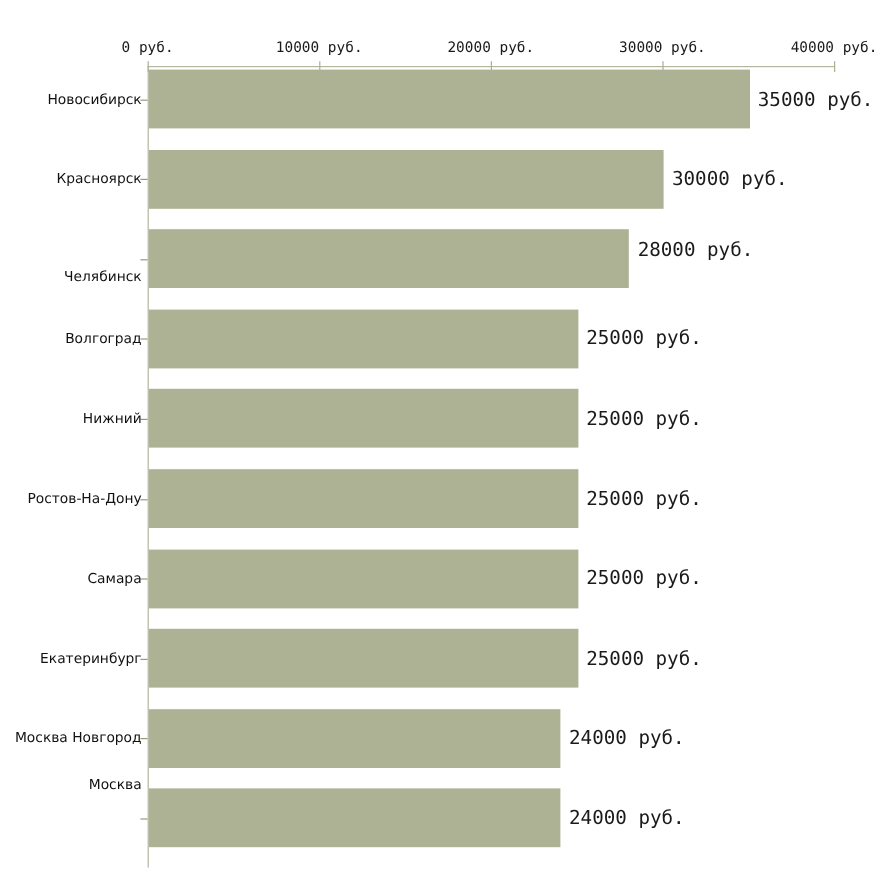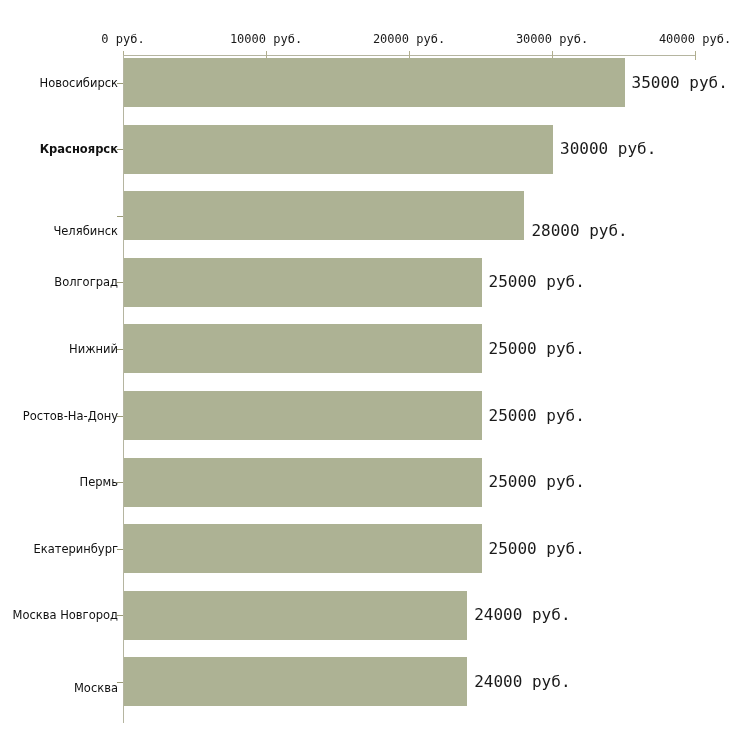--- a/index.html
+++ b/index.html
@@ -135,47 +135,47 @@
         <div class="y-tick" style="top: 260.3px;"></div>
         <div class="y-tick" style="top: 326.9px;"></div>
         <div class="y-tick" style="top: 393.5px;"></div>
         <div class="y-tick" style="top: 460.1px;"></div>
         <div class="y-tick" style="top: 526.7px;"></div>
         <div class="y-tick" style="top: 593.3px;"></div>
         <div class="y-tick" style="top: 659.9px;"></div>
       </div>
     <div id="y-tick-labels">
         <div class="y-tick-label" style="top: 60.5px;">Новосибирск</div>
-        <div class="y-tick-label" style="top: 127.1px; font-weight: bold;">Красноярск</div>
+        <div class="y-tick-label" style="top: 127.1px;">Красноярск</div>
         <div class="y-tick-label" style="top: 209px;">Челябинск</div>
         <div class="y-tick-label" style="top: 260.3px;">Волгоград</div>
         <div class="y-tick-label" style="top: 326.9px;">Нижний</div>
         <div class="y-tick-label" style="top: 393.5px;">Ростов-На-Дону</div>
-        <div class="y-tick-label" style="top: 460.1px;">Пермь</div>
+        <div class="y-tick-label" style="top: 460.1px;">Самара</div>
         <div class="y-tick-label" style="top: 526.7px;">Екатеринбург</div>
         <div class="y-tick-label" style="top: 593.3px;">Москва Новгород</div>
-        <div class="y-tick-label" style="top: 666px;">Москва</div>
+        <div class="y-tick-label" style="top: 632px;">Москва</div>
       </div>
 
     <div id="bars">
         <div class="bar" title="Новосибирск 35000 руб." style="top: 36px; height: 49px; width: 500.5px; background: rgb(173, 178, 148);"></div>
         <div class="bar" title="Красноярск 30000 руб." style="top: 102.6px; height: 49px; width: 429px; background: rgb(173, 178, 148);"></div>
         <div class="bar" title="Челябинск 28000 руб." style="top: 169.2px; height: 49px; width: 400.4px; background: rgb(173, 178, 148);"></div>
         <div class="bar" title="Волгоград 25000 руб." style="top: 235.8px; height: 49px; width: 357.5px; background: rgb(173, 178, 148);"></div>
         <div class="bar" title="Пермь 25000 руб." style="top: 302.4px; height: 49px; width: 357.5px; background: rgb(173, 178, 148);"></div>
         <div class="bar" title="Ростов-На-Дону 25000 руб." style="top: 369px; height: 49px; width: 357.5px; background: rgb(173, 178, 148);"></div>
         <div class="bar" title="Самара 25000 руб." style="top: 435.6px; height: 49px; width: 357.5px; background: rgb(173, 178, 148);"></div>
         <div class="bar" title="Екатеринбург 25000 руб." style="top: 502.2px; height: 49px; width: 357.5px; background: rgb(173, 178, 148);"></div>
         <div class="bar" title="Нижний Новгород 24000 руб." style="top: 568.8px; height: 49px; width: 343.2px; background: rgb(173, 178, 148);"></div>
         <div class="bar" title="Москва 24000 руб." style="top: 635.4px; height: 49px; width: 343.2px; background: rgb(173, 178, 148);"></div>
       </div>
     <div id="bar-labels">
         <div class="bar-value-label" style="left: 631.5px; top: 60.5px;">35000 руб.</div>
         <div class="bar-value-label" style="left: 560px; top: 127.1px;">30000 руб.</div>
-        <div class="bar-value-label" style="left: 531.4px; top: 209px;">28000 руб.</div>
+        <div class="bar-value-label" style="left: 531.4px; top: 186px;">28000 руб.</div>
         <div class="bar-value-label" style="left: 488.5px; top: 260.3px;">25000 руб.</div>
         <div class="bar-value-label" style="left: 488.5px; top: 326.9px;">25000 руб.</div>
         <div class="bar-value-label" style="left: 488.5px; top: 393.5px;">25000 руб.</div>
         <div class="bar-value-label" style="left: 488.5px; top: 460.1px;">25000 руб.</div>
         <div class="bar-value-label" style="left: 488.5px; top: 526.7px;">25000 руб.</div>
         <div class="bar-value-label" style="left: 474.2px; top: 593.3px;">24000 руб.</div>
         <div class="bar-value-label" style="left: 474.2px; top: 659.9px;">24000 руб.</div>
       </div>
 
   </div>

